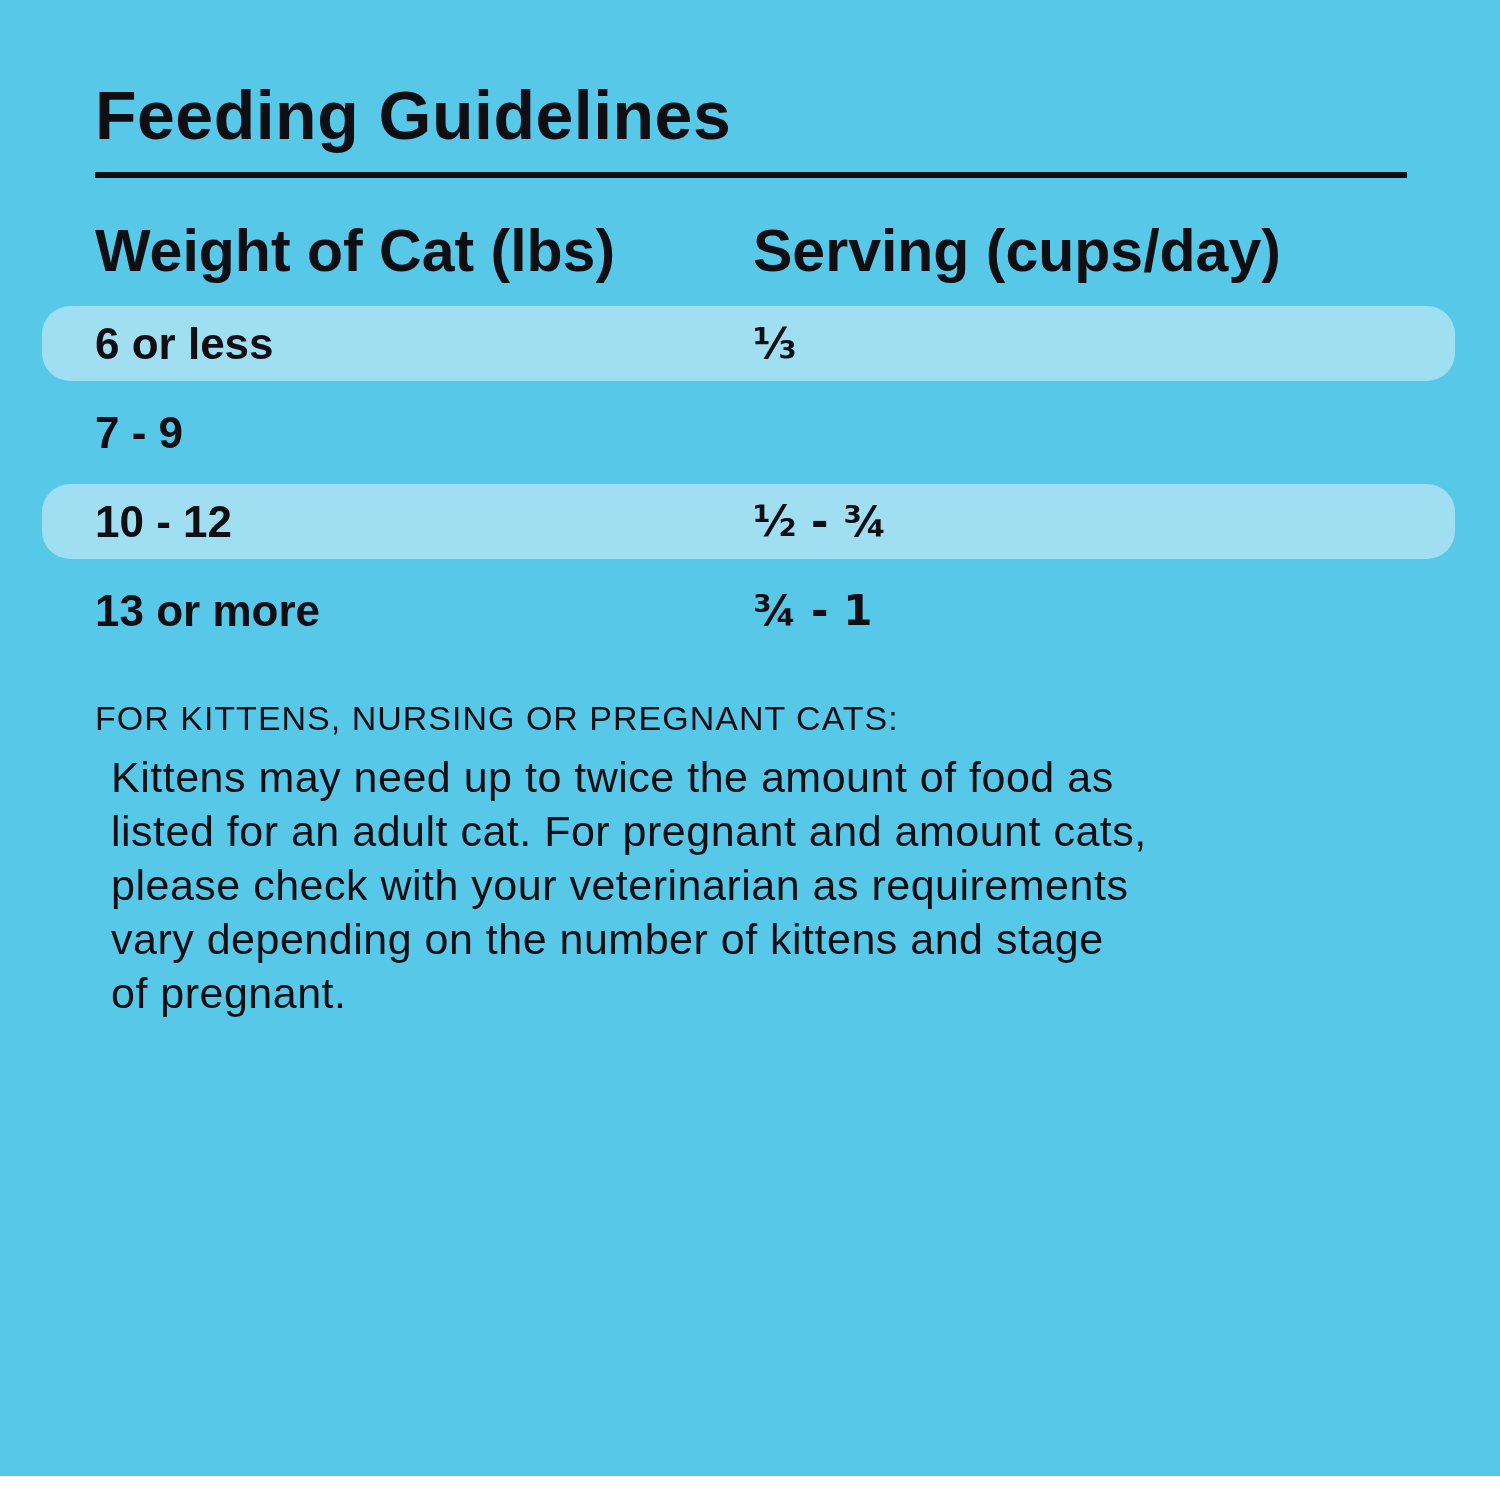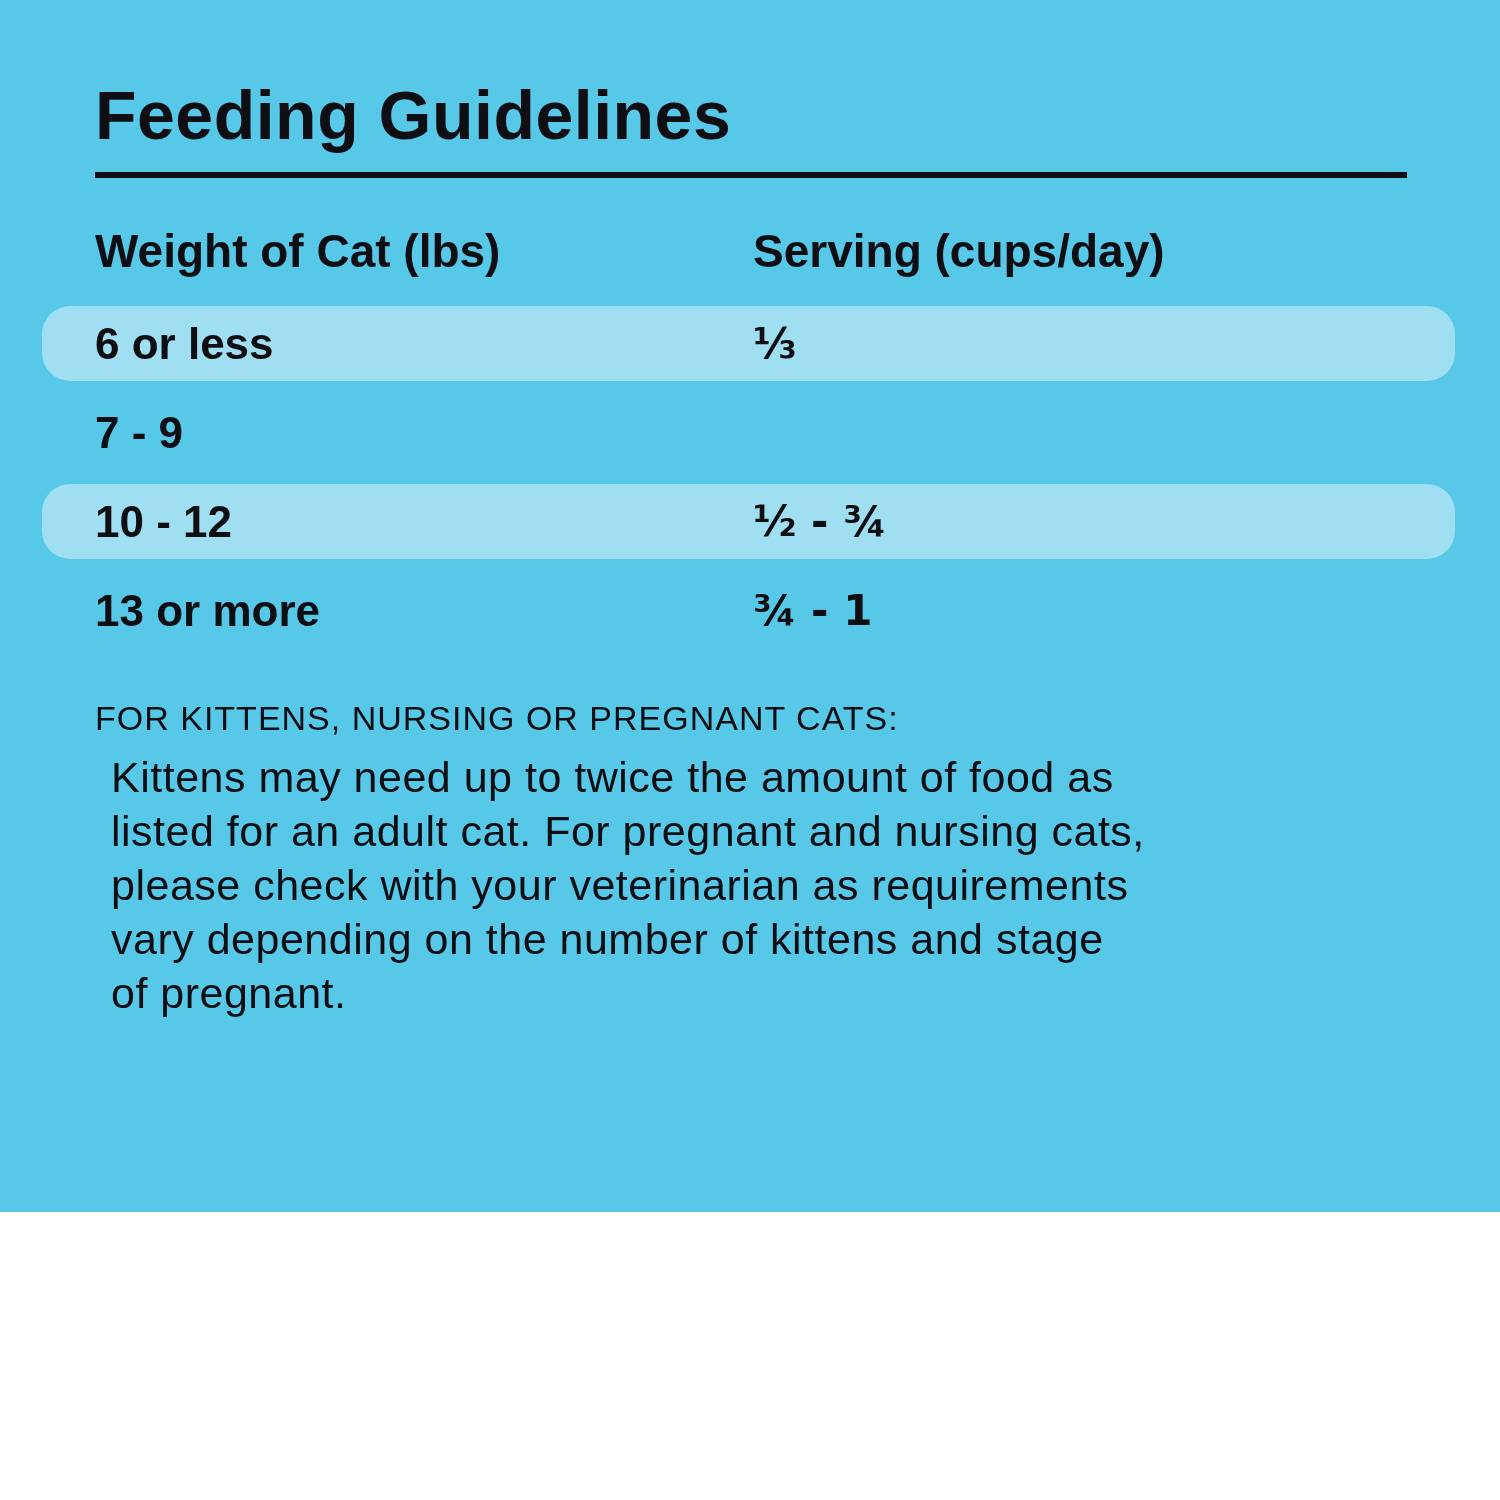--- a/index.html
+++ b/index.html
@@ -2,21 +2,21 @@
 <html style="--bg: #58C8E9; --highlight: #A0DFF1; --ink: #0E0E13;"><head>
 <meta charset="utf-8">
 <style>
   html, body {
     margin: 0;
     padding: 0;
   }
   .page {
     position: relative;
     width: 1500px;
-    height: 1212px;
+    height: 1476px;
     background: var(--bg, #58C8E9);
     color: var(--ink, #0E0E13);
     font-family: "Liberation Sans", "DejaVu Sans", sans-serif;
     box-sizing: border-box;
     padding: 0 45px 0 42px;
     overflow: hidden;
   }
   .content {
     box-sizing: border-box;
     padding: 0 48px 0 53px;
@@ -31,21 +31,21 @@
   .title-rule {
     margin-top: 22px;
     height: 6px;
     background: var(--ink, #0E0E13);
     border: none;
   }
   .table-header {
     margin-top: 50px;
     display: grid;
     grid-template-columns: 658px auto;
-    font-size: 46px;
+    font-size: 59px;
     line-height: 46px;
     font-weight: 700;
   }
   .rows {
     margin: 32px -48px 0 -53px;
   }
   .row {
     box-sizing: border-box;
     height: 75px;
     margin-bottom: 14px;
@@ -111,21 +111,21 @@
       <div class="row">
         <div class="weight-cell">13 or more</div>
         <div class="serving-cell">¾ - 1</div>
       </div>
     </div>
 
     <div class="note">
       <div class="note-heading">FOR KITTENS, NURSING OR PREGNANT CATS:</div>
       <div class="note-body">
         <div>Kittens may need up to twice the amount of food as</div>
-        <div>listed for an adult cat. For pregnant and nursing cats,</div>
+        <div>listed for an adult cat. For pregnant and amount cats,</div>
         <div>please check with your veterinarian as requirements</div>
         <div>vary depending on the number of kittens and stage</div>
         <div>of pregnant.</div>
       </div>
     </div>
 
   </div>
 </div>
 
 </body></html>

